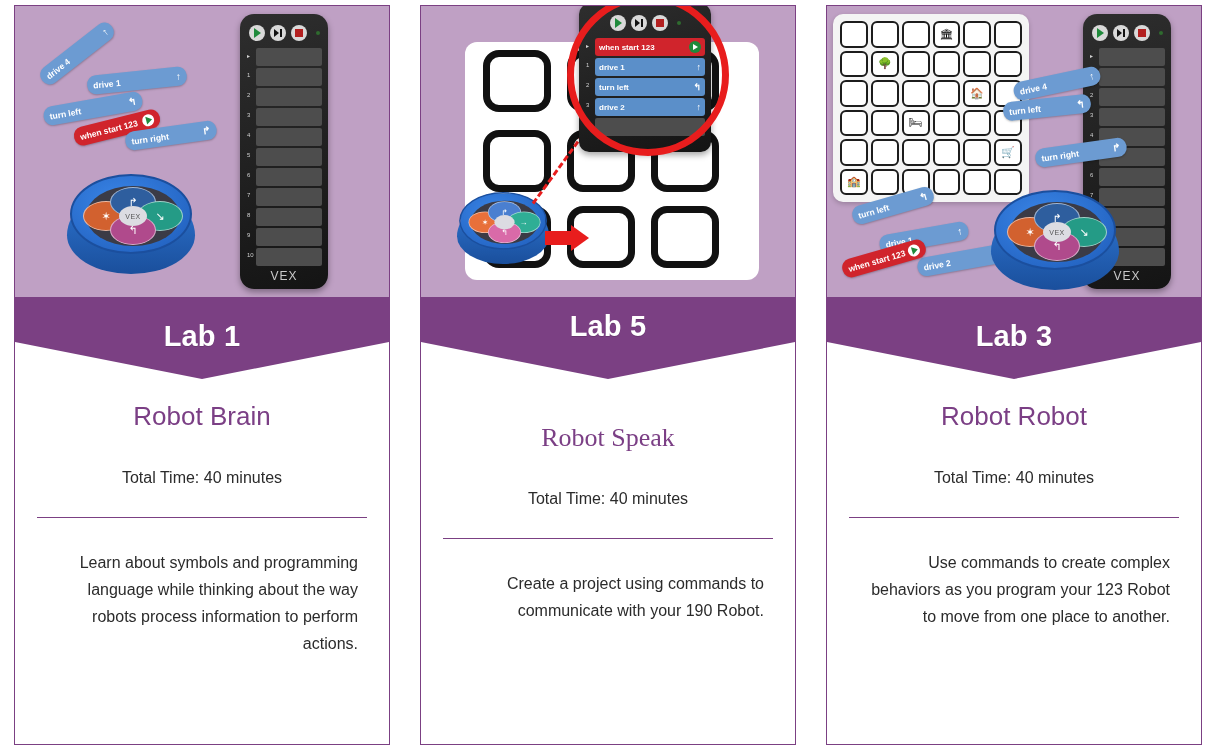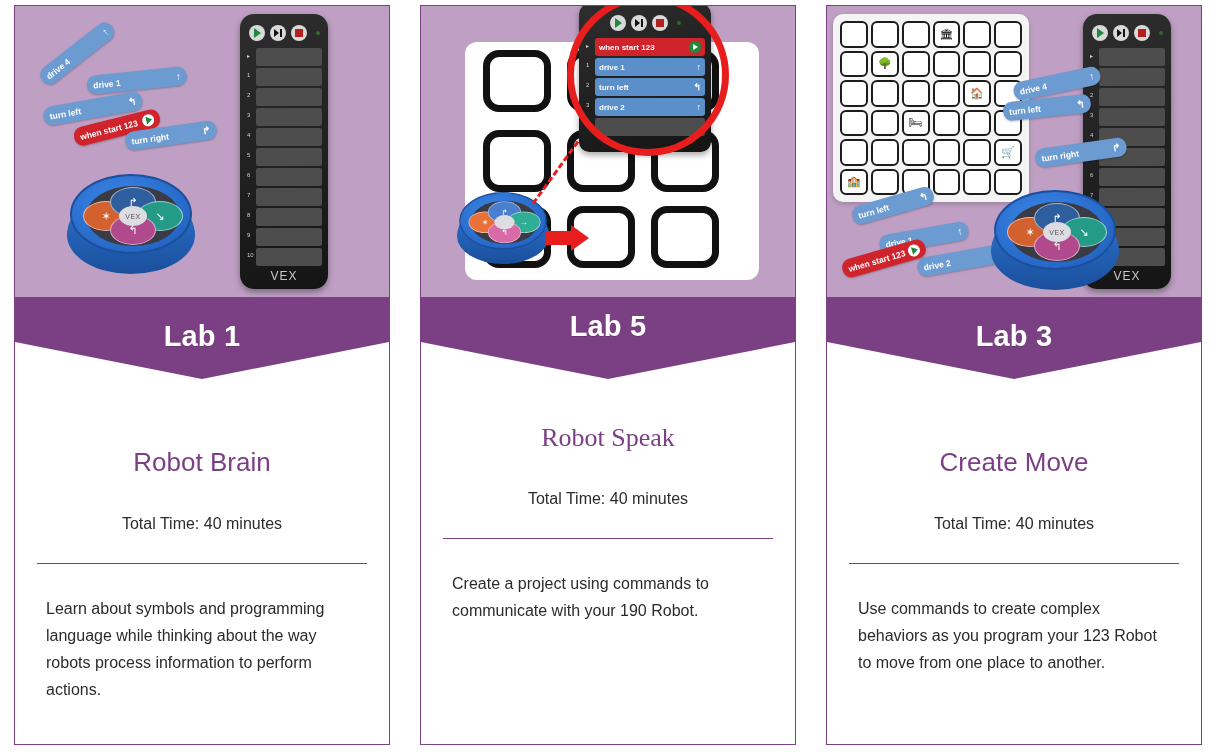--- a/index.html
+++ b/index.html
@@ -61,42 +61,42 @@
   .body{
     flex:1 1 auto;
     padding:0 22px;
     display:flex;
     flex-direction:column;
     align-items:center;
   }
   .lab-title{
     color:#7B3F85;
     font-size:26px;
-    margin-top:68px;
+    margin-top:22px;
     text-align:center;
     font-weight:normal;
   }
   .body.high .lab-title{margin-top:44px;font-family:Liberation Serif, serif;}
   .total-time{
     color:#2b2b2b;
     font-size:16px;
     margin-top:37px;
     text-align:center;
   }
   .divider{
     width:100%;
     height:1px;
     background:#7B4083;
     margin-top:30px;
   }
   .desc{
     color:#2b2b2b;
     font-size:16px;
     line-height:27px;
-    text-align:left;
+    text-align:right;
     margin-top:31px;
     max-width:312px;
   }
 
   
 
   
   .coder{
     position:absolute;
     width:88px;height:275px;
@@ -645,20 +645,20 @@
           </div>
         </div>
       </div>
     </div>
 
     <div class="banner">
       <span class="banner-label">Lab 3</span>
     </div>
 
     <div class="body">
-      <div class="lab-title">Create Move</div>
+      <div class="lab-title">Robot Robot</div>
       <div class="total-time">Total Time: 40 minutes</div>
       <div class="divider"></div>
       <div class="desc">Use commands to create complex behaviors as you program your 123 Robot to move from one place to another.</div>
     </div>
   </div>
 
 </div>
 
 </body></html>

